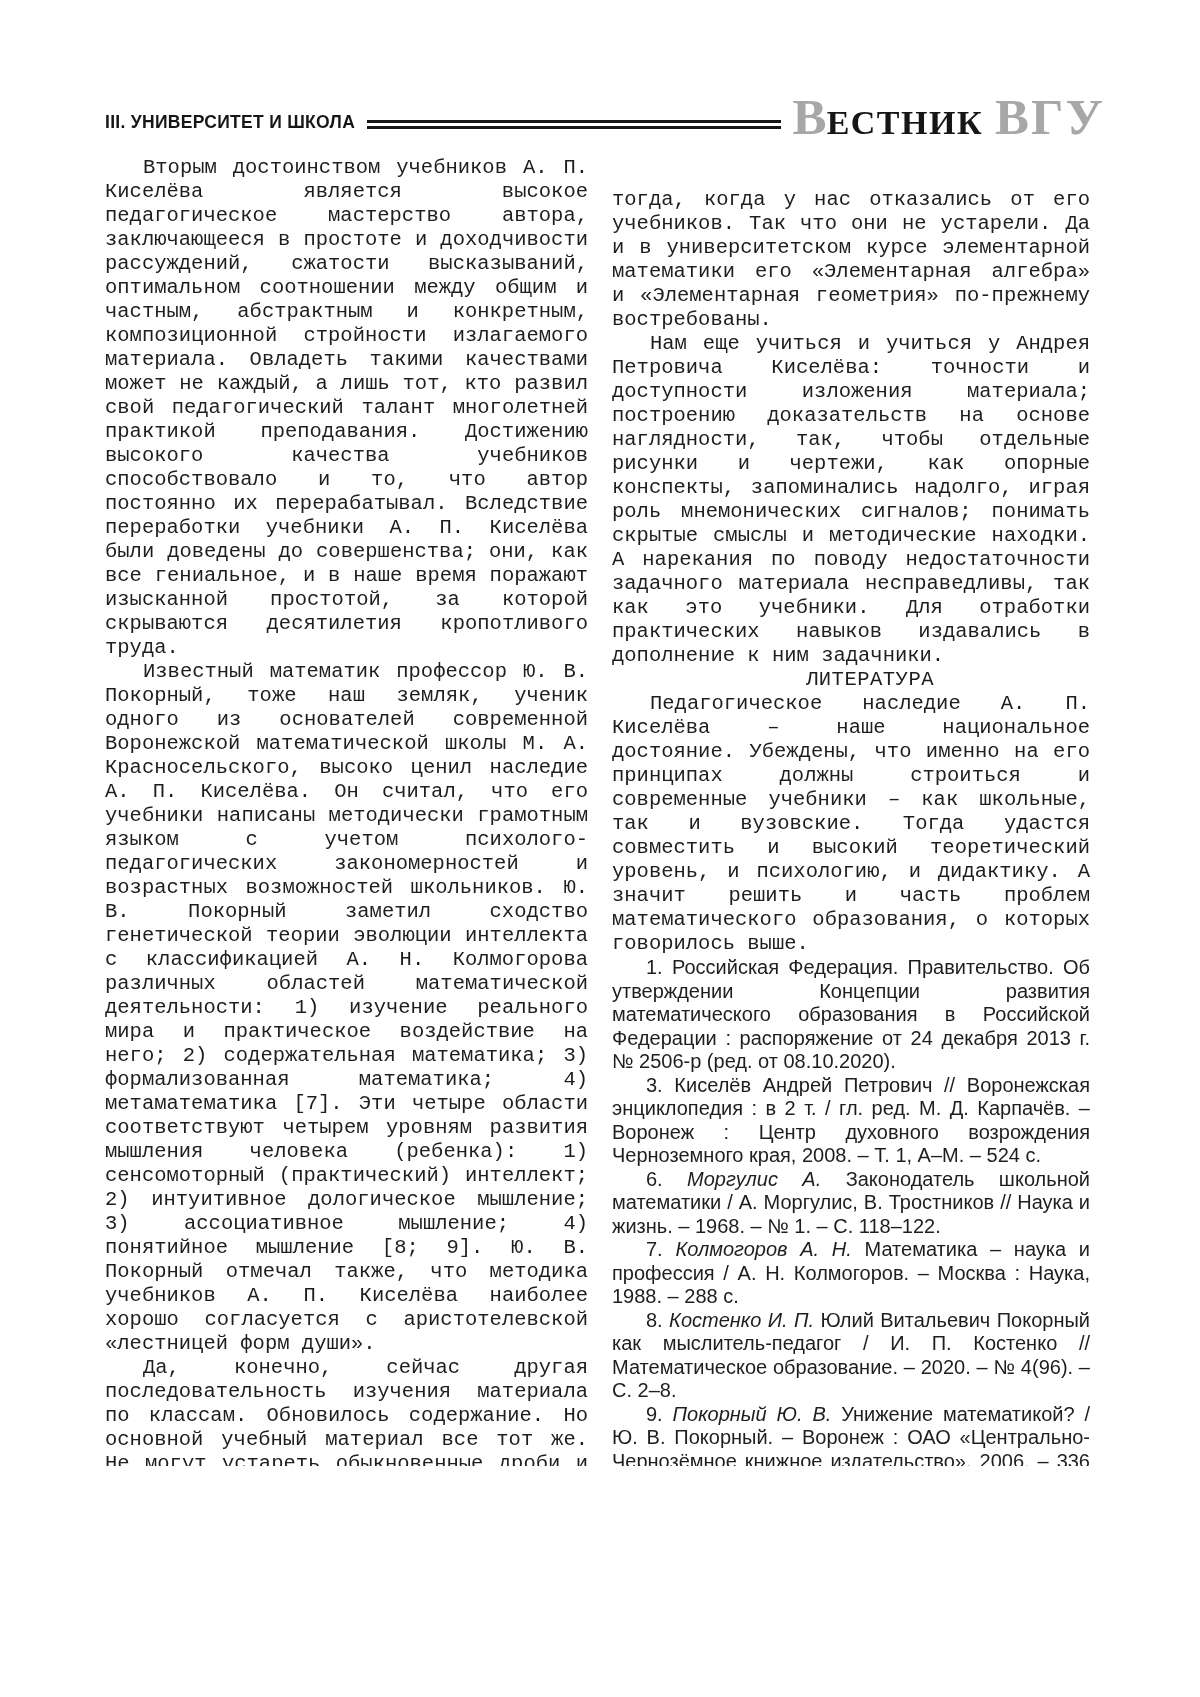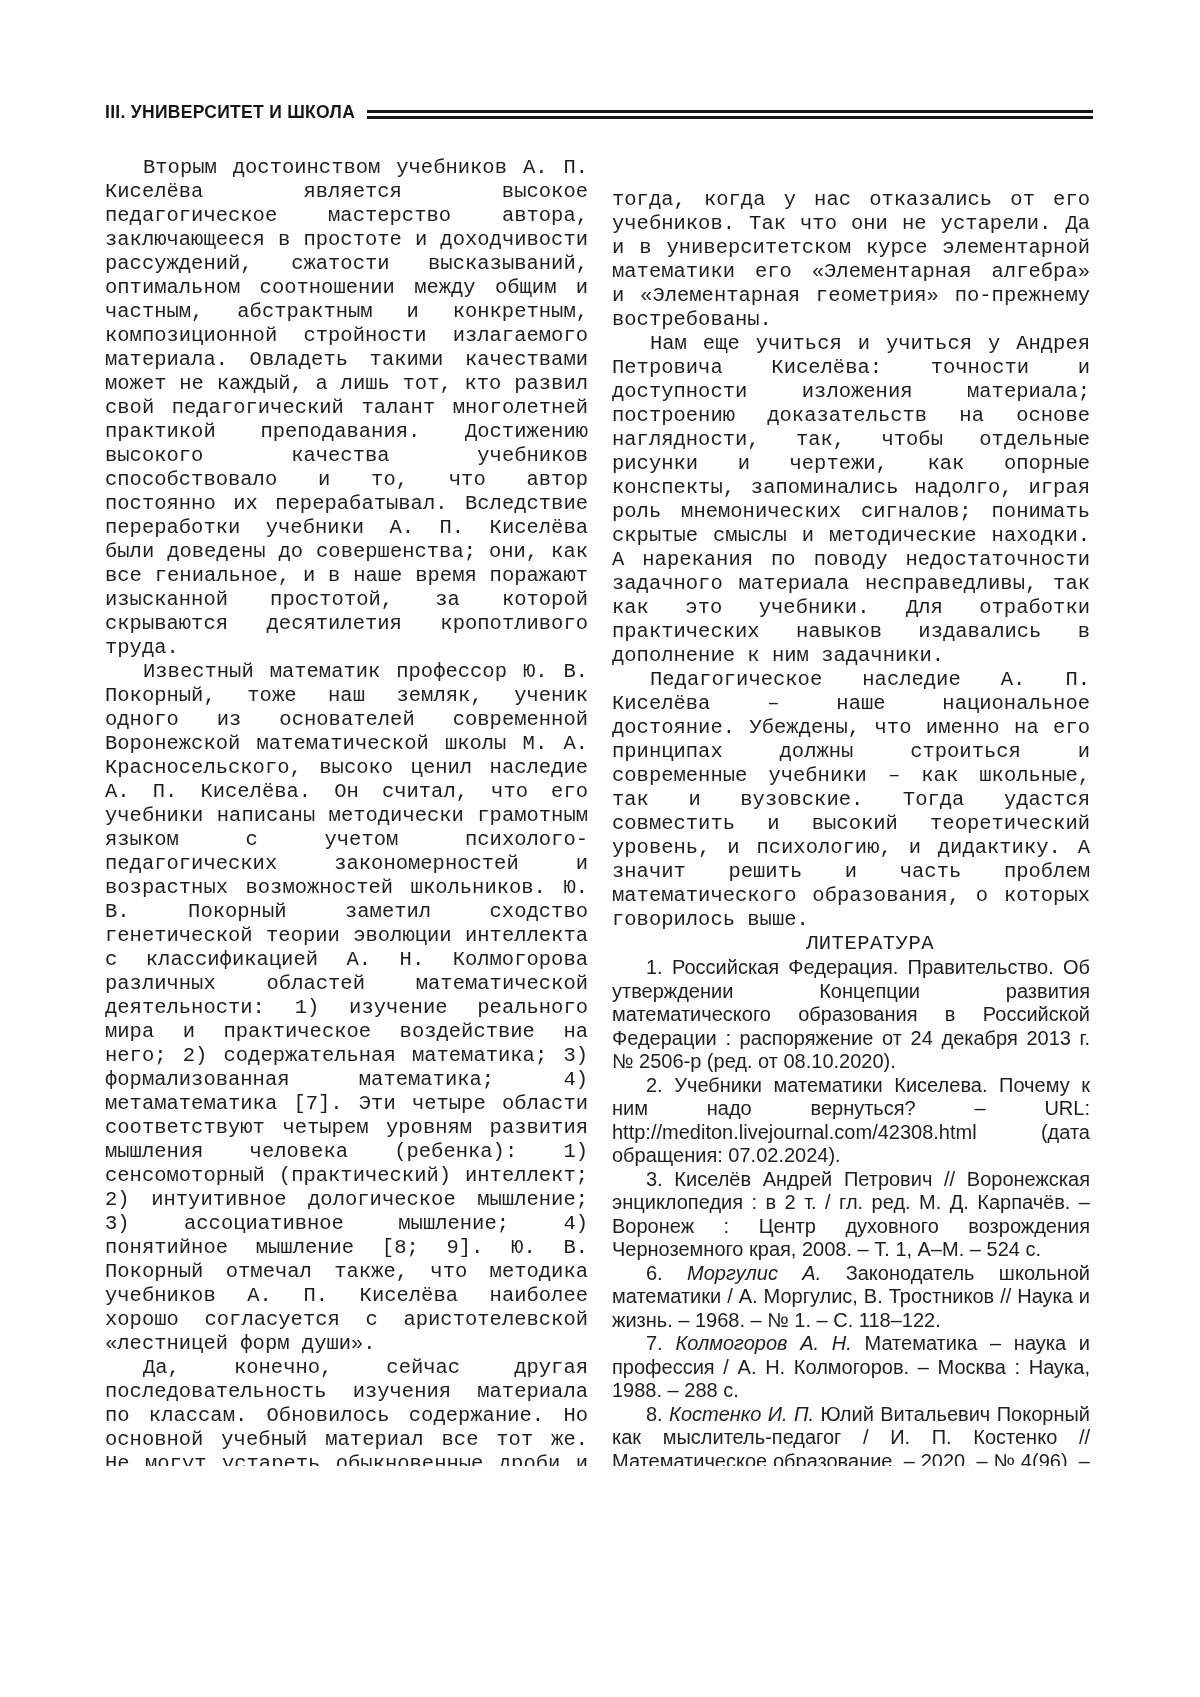--- a/index.html
+++ b/index.html
@@ -69,37 +69,39 @@
   }
 </style>
 </head>
 <body>
 
 <div class="page">
 
   <div class="header">
     <span class="section-label">III. УНИВЕРСИТЕТ И ШКОЛА</span>
     <div class="rule-double"></div>
+    <div class="logo">
+      <span class="big-gray">В</span><span class="black-caps">ЕСТНИК</span><span class="gray-abbr">ВГУ</span>
+    </div>
   </div>
 
   <div class="column col-left">
     <p class="para">Вторым достоинством учебников А. П. Киселёва является высокое педагогическое мастерство автора, заключающееся в простоте и доходчивости рассуждений, сжатости высказываний, оптимальном соотношении между общим и частным, абстрактным и конкретным, композиционной стройности излагаемого материала. Овладеть такими качествами может не каждый, а лишь тот, кто развил свой педагогический талант многолетней практикой преподавания. Достижению высокого качества учебников способствовало и то, что автор постоянно их перерабатывал. Вследствие переработки учебники А. П. Киселёва были доведены до совершенства; они, как все гениальное, и в наше время поражают изысканной простотой, за которой скрываются десятилетия кропотливого труда.</p>
     <p class="para">Известный математик профессор Ю. В. Покорный, тоже наш земляк, ученик одного из основателей современной Воронежской математической школы М. А. Красносельского, высоко ценил наследие А. П. Киселёва. Он считал, что его учебники написаны методически грамотным языком с учетом психолого-педагогических закономерностей и возрастных возможностей школьников. Ю. В. Покорный заметил сходство генетической теории эволюции интеллекта с классификацией А. Н. Колмогорова различных областей математической деятельности: 1) изучение реального мира и практическое воздействие на него; 2) содержательная математика; 3) формализованная математика; 4) метаматематика [7]. Эти четыре области соответствуют четырем уровням развития мышления человека (ребенка): 1) сенсомоторный (практический) интеллект; 2) интуитивное дологическое мышление; 3) ассоциативное мышление; 4) понятийное мышление [8; 9]. Ю. В. Покорный отмечал также, что методика учебников А. П. Киселёва наиболее хорошо согласуется с аристотелевской «лестницей форм души».</p>
     <p class="para">Да, конечно, сейчас другая последовательность изучения материала по классам. Обновилось содержание. Но основной учебный материал все тот же. Не могут устареть обыкновенные дроби и квадратные уравнения. Классическое фундаментальное ядро школьного курса математики достаточно консервативно. Попытки его осовременить в большинстве случаев заканчивались неудачей. Так было, например, с евклидовой планиметрией. Кстати, современные учебники геометрии тоже написаны на основе учебников А. П. Киселёва. Например, автор известных учебников по геометрии профессор Л. С. Атанасян тоже использует для сравнения фигур наложение. В школах Израиля математике учили по А. П. Киселёву даже</p>
   </div>
 
   <div class="column col-right">
     <p class="para no-indent">тогда, когда у нас отказались от его учебников. Так что они не устарели. Да и в университетском курсе элементарной математики его «Элементарная алгебра» и «Элементарная геометрия» по-прежнему востребованы.</p>
     <p class="para">Нам еще учиться и учиться у Андрея Петровича Киселёва: точности и доступности изложения материала; построению доказательств на основе наглядности, так, чтобы отдельные рисунки и чертежи, как опорные конспекты, запоминались надолго, играя роль мнемонических сигналов; понимать скрытые смыслы и методические находки. А нарекания по поводу недостаточности задачного материала несправедливы, так как это учебники. Для отработки практических навыков издавались в дополнение к ним задачники.</p>
+    <p class="para lit-heading">ЛИТЕРАТУРА</p>
+
     <p class="para">Педагогическое наследие А. П. Киселёва – наше национальное достояние. Убеждены, что именно на его принципах должны строиться и современные учебники – как школьные, так и вузовские. Тогда удастся совместить и высокий теоретический уровень, и психологию, и дидактику. А значит решить и часть проблем математического образования, о которых говорилось выше.</p>
 
-    <p class="para lit-heading">ЛИТЕРАТУРА</p>
-
     <p class="ref"><span>1. </span><span class="author"></span><span>Российская Федерация. Правительство. Об утверждении Концепции развития математического образования в Российской Федерации : распоряжение от 24 декабря 2013 г. № 2506-р (ред. от 08.10.2020).</span></p>
-    <p class="ref"><span>2. </span><span class="author"></span><span>Учебники математики Киселева. Почему к ним надо вернуться? – URL: http://mediton.livejournal.com/42308.html (дата обращения: 07.02.2024).</span></p>
     <p class="ref"><span>3. </span><span class="author"></span><span>Киселёв Андрей Петрович // Воронежская энциклопедия : в 2 т. / гл. ред. М. Д. Карпачёв. – Воронеж : Центр духовного возрождения Черноземного края, 2008. – Т. 1, А–М. – 524 с.</span></p>
     <p class="ref"><span>6. </span><span class="author">Моргулис А.</span><span> Законодатель школьной математики / А. Моргулис, В. Тростников // Наука и жизнь. – 1968. – № 1. – С. 118–122.</span></p>
     <p class="ref"><span>7. </span><span class="author">Колмогоров А. Н.</span><span> Математика – наука и профессия / А. Н. Колмогоров. – Москва : Наука, 1988. – 288 с.</span></p>
     <p class="ref"><span>8. </span><span class="author">Костенко И. П.</span><span> Юлий Витальевич Покорный как мыслитель-педагог / И. П. Костенко // Математическое образование. – 2020. – № 4(96). – С. 2–8.</span></p>
     <p class="ref"><span>9. </span><span class="author">Покорный Ю. В.</span><span> Унижение математикой? / Ю. В. Покорный. – Воронеж : ОАО «Центрально-Чернозёмное книжное издательство», 2006. – 336 с.</span></p>
   </div>
 
   <div class="footer">
     <div class="footer-rule"></div>
     <span class="page-num">85</span>

